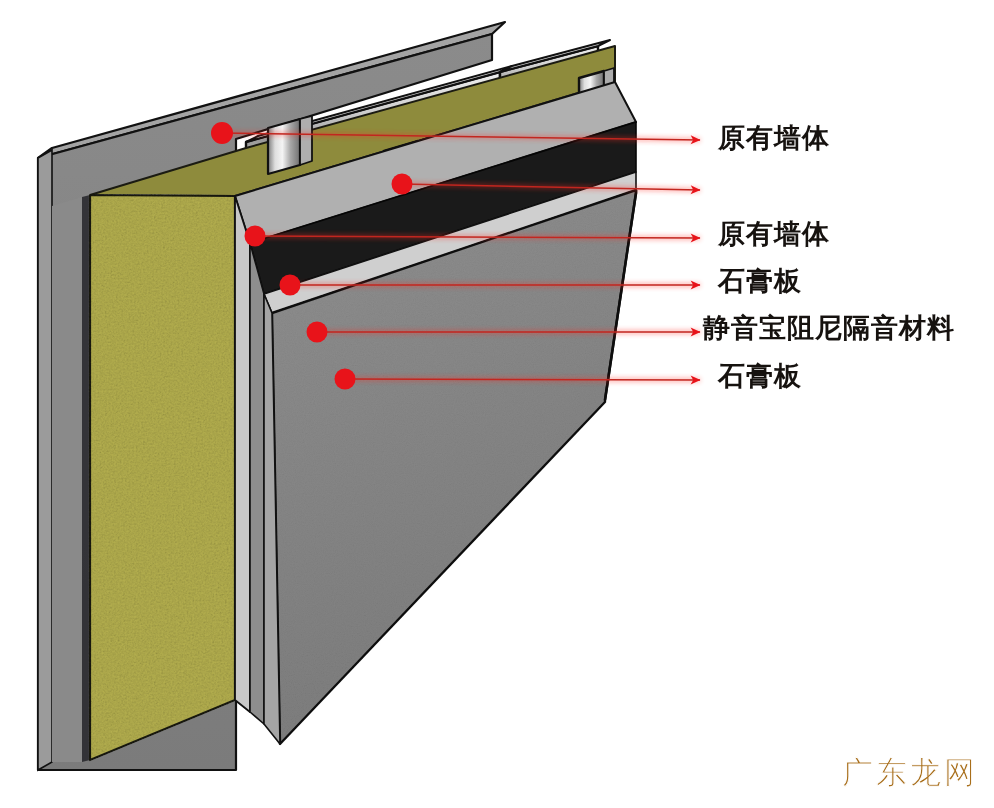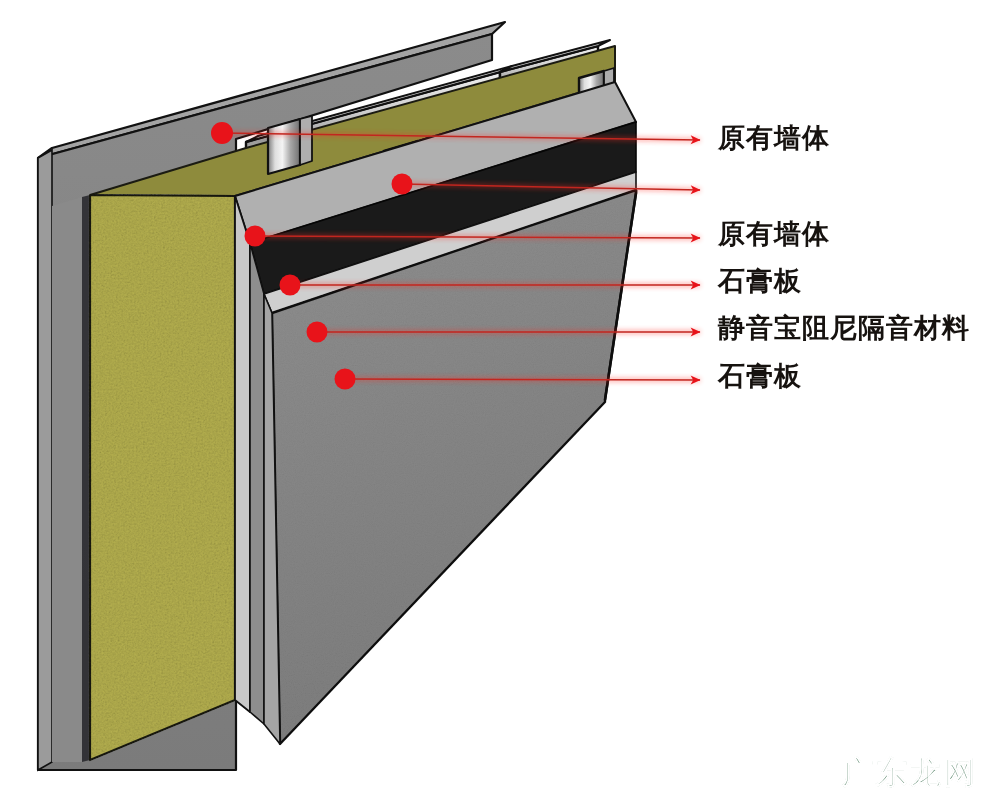--- a/index.html
+++ b/index.html
@@ -36,22 +36,22 @@
     letter-spacing: 1px;
     line-height: 1;
     text-align: right;
   }
   #watermark {
     position: absolute;
     right: 16px;
     bottom: 14px;
     font-family: "DejaVu Sans", sans-serif;
     font-size: 31px;
-    font-weight: 700;
-    color: #14532d;
+    font-weight: 400;
+    color: #a16207;
     letter-spacing: 3px;
     -webkit-text-stroke: 1px #ffffff;
     opacity: 0.92;
     user-select: none;
   }
 </style>
 </head>
 <body>
 
 <div id="stage">
@@ -231,19 +231,19 @@
     </g>
   </svg>
 
   <div class="callout-label" style="left:718px; top:125px;">原有墙体</div>
 
 
   <div class="callout-label" style="left:718px; top:221px;">原有墙体</div>
 
   <div class="callout-label" style="left:718px; top:268px;">石膏板</div>
 
-  <div class="callout-label" style="left:718px; top:315px;">静音宝阻尼隔音材料</div>
+  <div class="callout-label" style="left:703px; top:315px;">静音宝阻尼隔音材料</div>
 
   <div class="callout-label" style="left:718px; top:363px;">石膏板</div>
 
   <div id="watermark">广东龙网</div>
 
 </div>
 
 </body></html>

